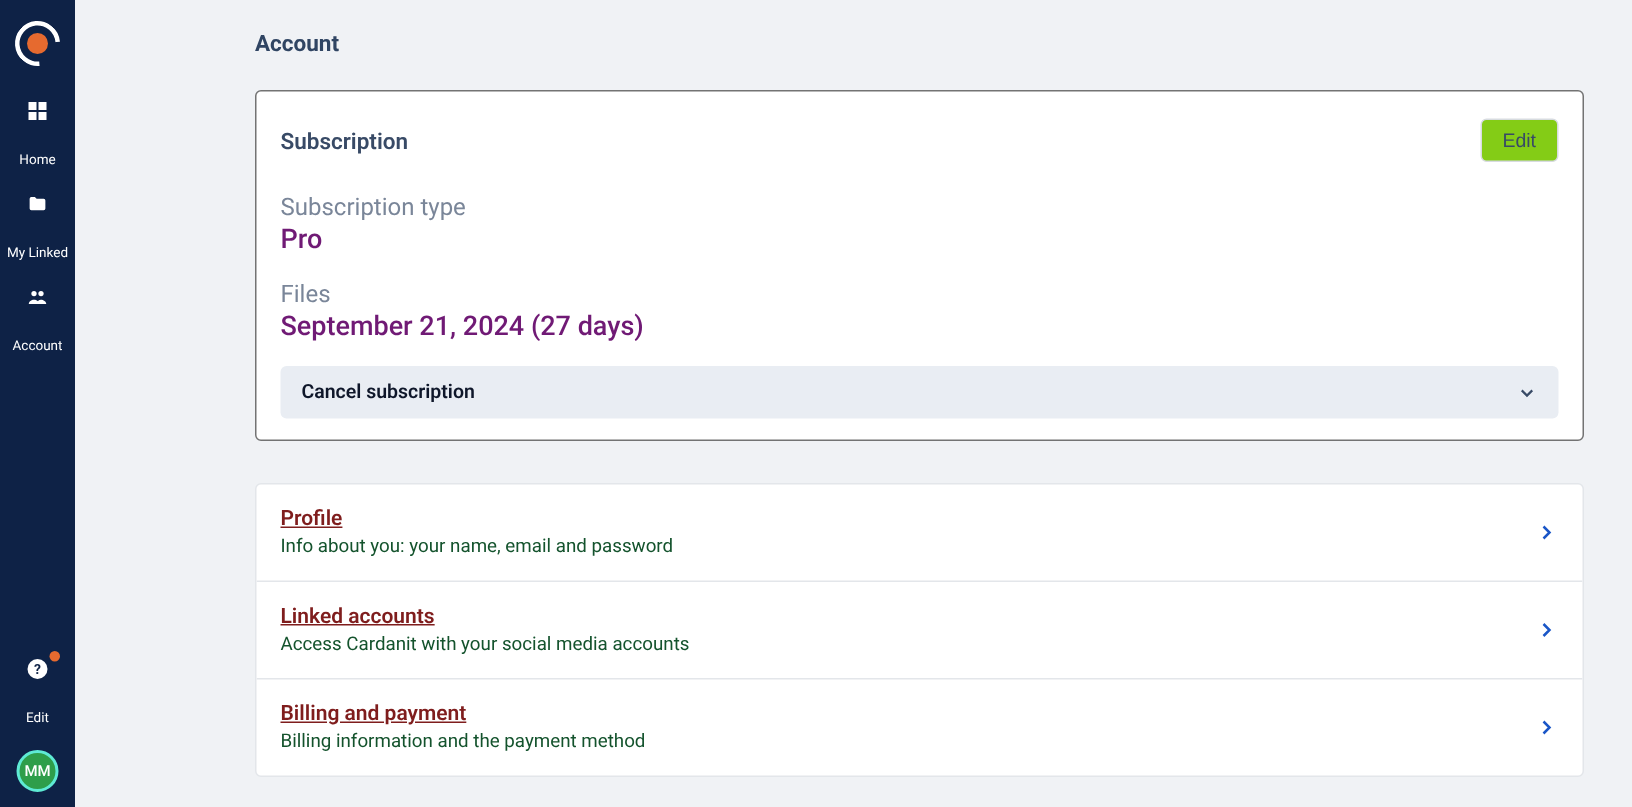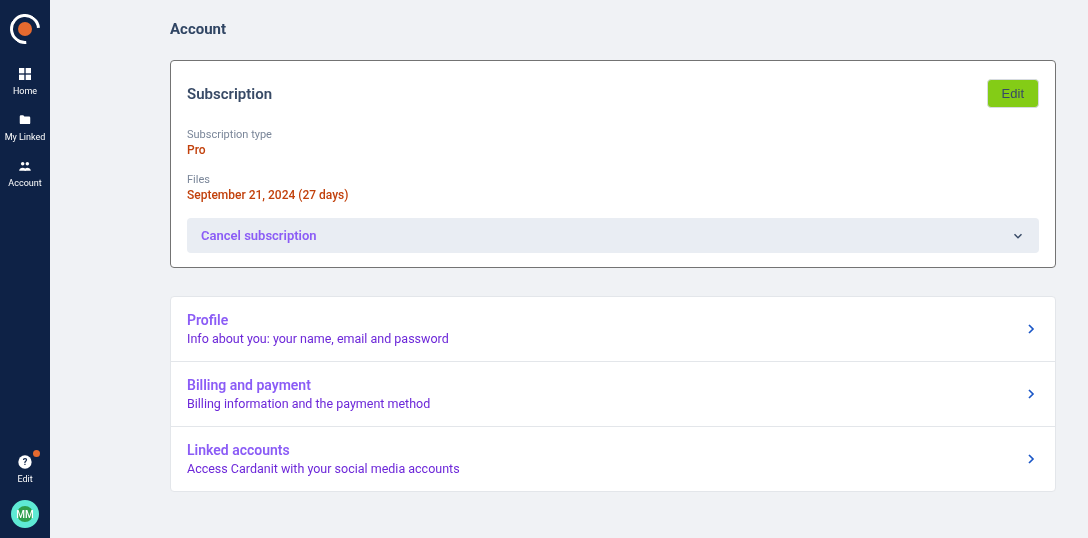--- a/index.html
+++ b/index.html
@@ -56,21 +56,21 @@
     .nav-item {
       display: flex;
       flex-direction: column;
       align-items: center;
       color: #fff;
       font-size: 9px;
       padding: 8px 0 8px;
       width: 100%;
       cursor: pointer;
       text-align: center;
-      gap: 4px;
+      gap: 20px;
     }
     .nav-item .icon {
       width: 18px;
       height: 16px;
       display: flex;
       align-items: center;
       justify-content: center;
     }
     .spacer { flex: 1; }
     .help-item { position: relative; }
@@ -90,21 +90,21 @@
       width: 28px;
       height: 28px;
       border-radius: 50%;
       background: #2e9e4a;
       color: #fff;
       font-size: 10px;
       font-weight: 500;
       display: flex;
       align-items: center;
       justify-content: center;
-      border: 6px solid #5eead4;
+      border: 2px solid #5eead4;
       cursor: pointer;
     }
     .main {
       flex: 1;
       padding: 20px 32px 0 120px;
       overflow-y: auto;
     }
     .page-title {
       font-size: 15px;
       font-weight: 700;
@@ -134,41 +134,41 @@
     .edit-btn {
       background: #84cc16;
       border: 1px solid #d7dbe0;
       border-radius: 4px;
       font-size: 13px;
       color: #384a66;
       padding: 6px 14px;
       cursor: pointer;
     }
     .field-label {
-      font-size: 11px;
+      font-size: 16px;
       color: #7a8699;
       margin-bottom: 2px;
     }
     .field-value {
-      font-size: 12px;
-      color: #c2410c;
+      font-size: 18px;
+      color: #701a75;
       font-weight: 500;
       margin-bottom: 16px;
     }
     .field-value:last-of-type { margin-bottom: 14px; }
     .cancel-bar {
       background: #e9edf3;
       border-radius: 4px;
       padding: 10px 14px;
       display: flex;
       align-items: center;
       justify-content: space-between;
       cursor: pointer;
       font-size: 13px;
-      color: #8b5cf6;
+      color: #0f172a;
       font-weight: 600;
     }
     .chev {
       width: 14px;
       height: 14px;
       color: #384a66;
     }
     .list-card {
       background: #fff;
       border: 1px solid #e3e6ea;
@@ -180,26 +180,27 @@
       align-items: center;
       justify-content: space-between;
       padding: 15px 16px;
       border-top: 1px solid #e3e6ea;
       cursor: pointer;
     }
     .list-item:first-child { border-top: none; }
     .list-title {
       font-size: 14px;
       font-weight: 600;
-      color: #8b5cf6;
+      color: #7f1d1d;
       margin-bottom: 3px;
+      text-decoration: underline;
     }
     .list-desc {
       font-size: 12.5px;
-      color: #6d28d9;
+      color: #14532d;
     }
     .list-chev {
       width: 16px;
       height: 16px;
       color: #1a56c7;
       flex-shrink: 0;
     }
   </style>
 </head>
 <body>
@@ -290,33 +291,33 @@
         <div class="list-desc">Info about you: your name, email and password</div>
       </div>
       <span class="list-chev">
         <svg viewBox="0 0 24 24" width="16" height="16" fill="none" stroke="currentColor" stroke-width="2.5">
             <path d="M9 6l6 6-6 6"></path>
           </svg>
       </span>
     </div>
     <div class="list-item">
       <div>
-        <div class="list-title">Billing and payment</div>
-        <div class="list-desc">Billing information and the payment method</div>
+        <div class="list-title">Linked accounts</div>
+        <div class="list-desc">Access Cardanit with your social media accounts</div>
       </div>
       <span class="list-chev">
         <svg viewBox="0 0 24 24" width="16" height="16" fill="none" stroke="currentColor" stroke-width="2.5">
             <path d="M9 6l6 6-6 6"></path>
           </svg>
       </span>
     </div>
     <div class="list-item">
       <div>
-        <div class="list-title">Linked accounts</div>
-        <div class="list-desc">Access Cardanit with your social media accounts</div>
+        <div class="list-title">Billing and payment</div>
+        <div class="list-desc">Billing information and the payment method</div>
       </div>
       <span class="list-chev">
         <svg viewBox="0 0 24 24" width="16" height="16" fill="none" stroke="currentColor" stroke-width="2.5">
             <path d="M9 6l6 6-6 6"></path>
           </svg>
       </span>
     </div>
   </div>
 </div>
 

